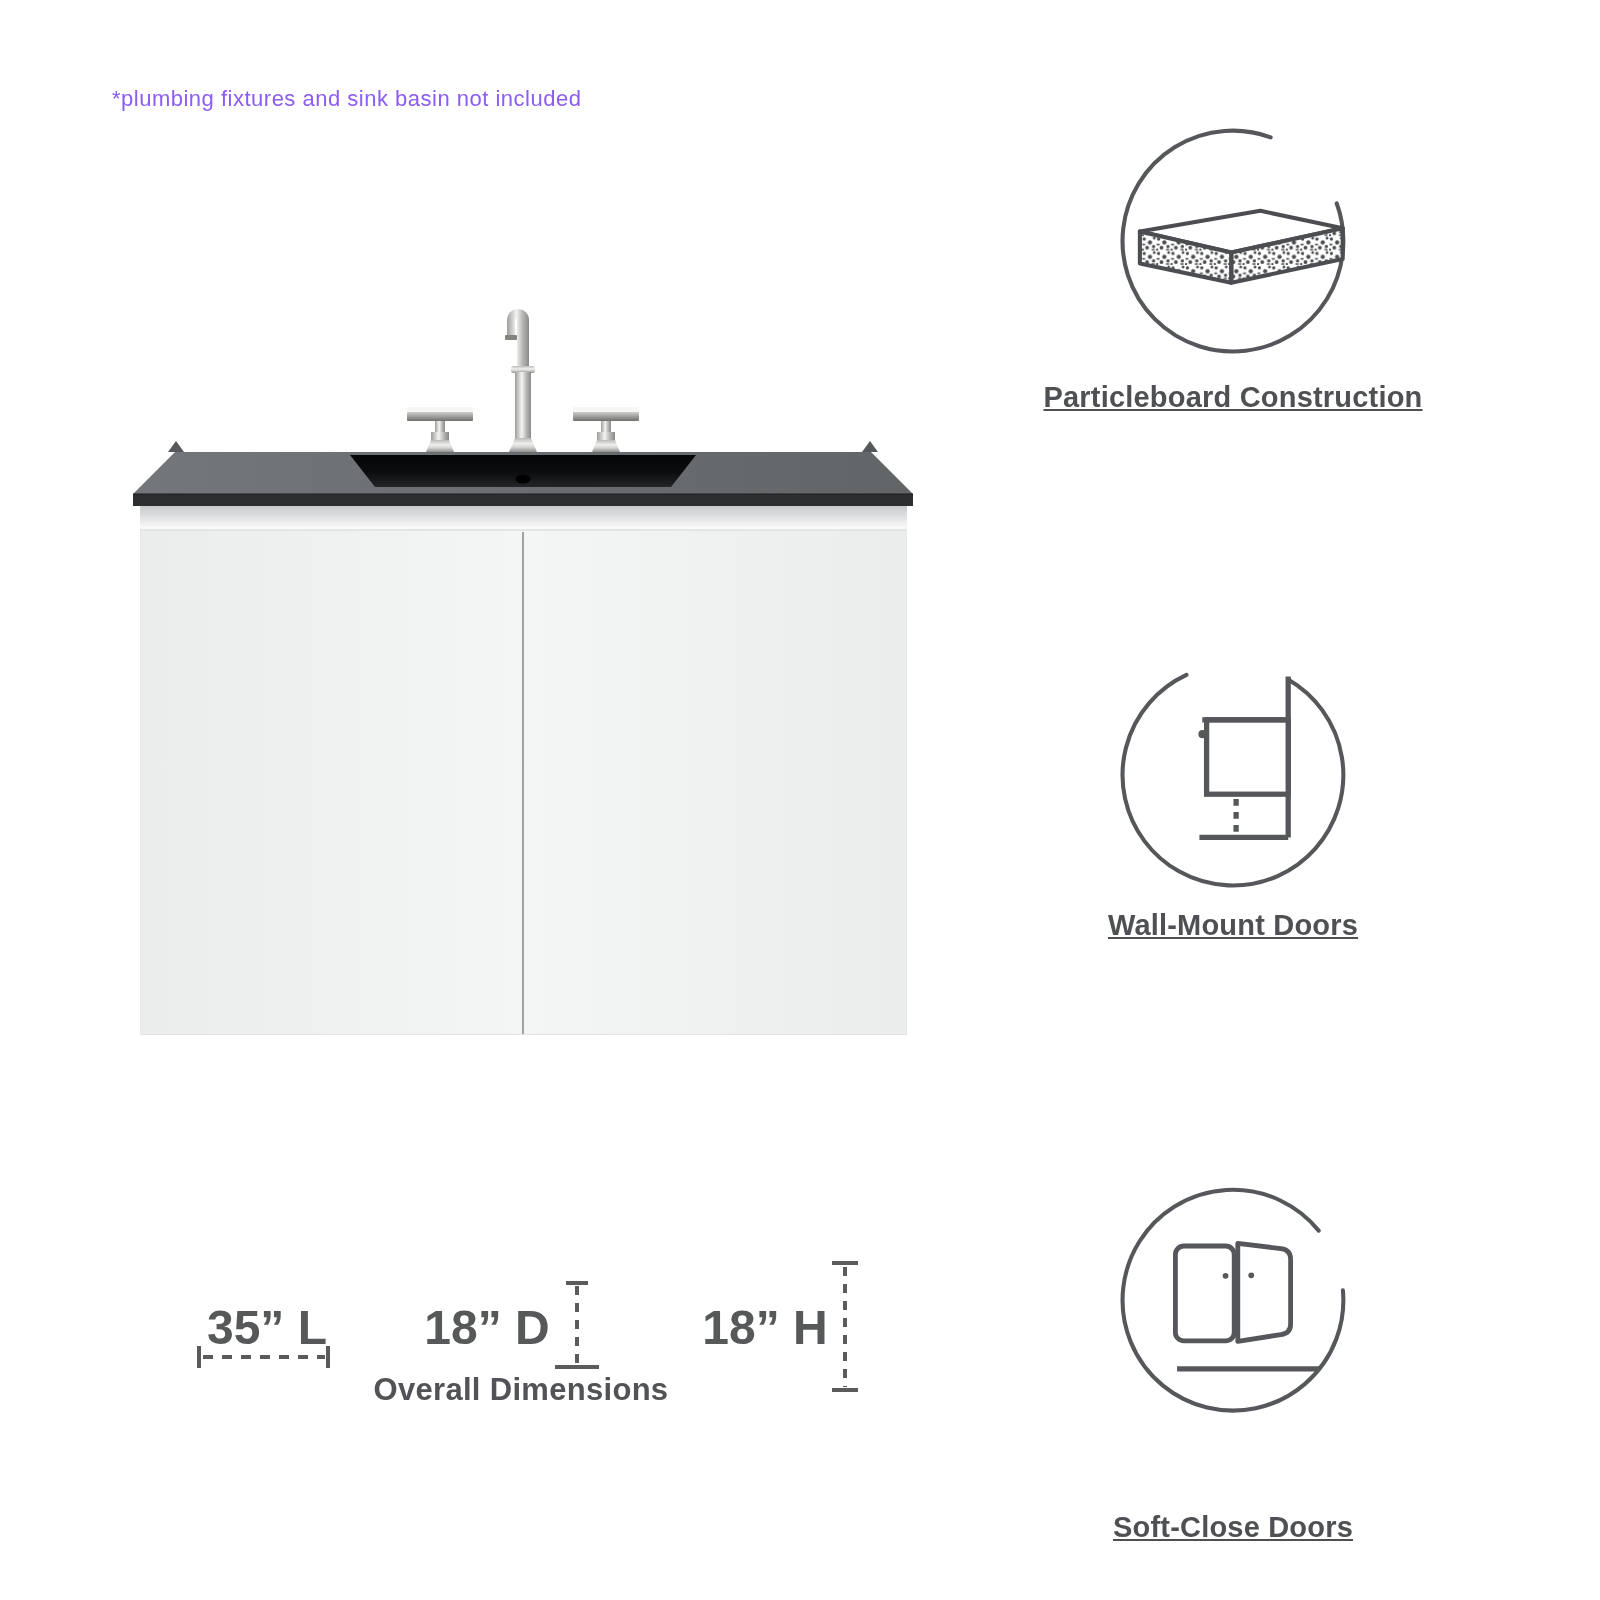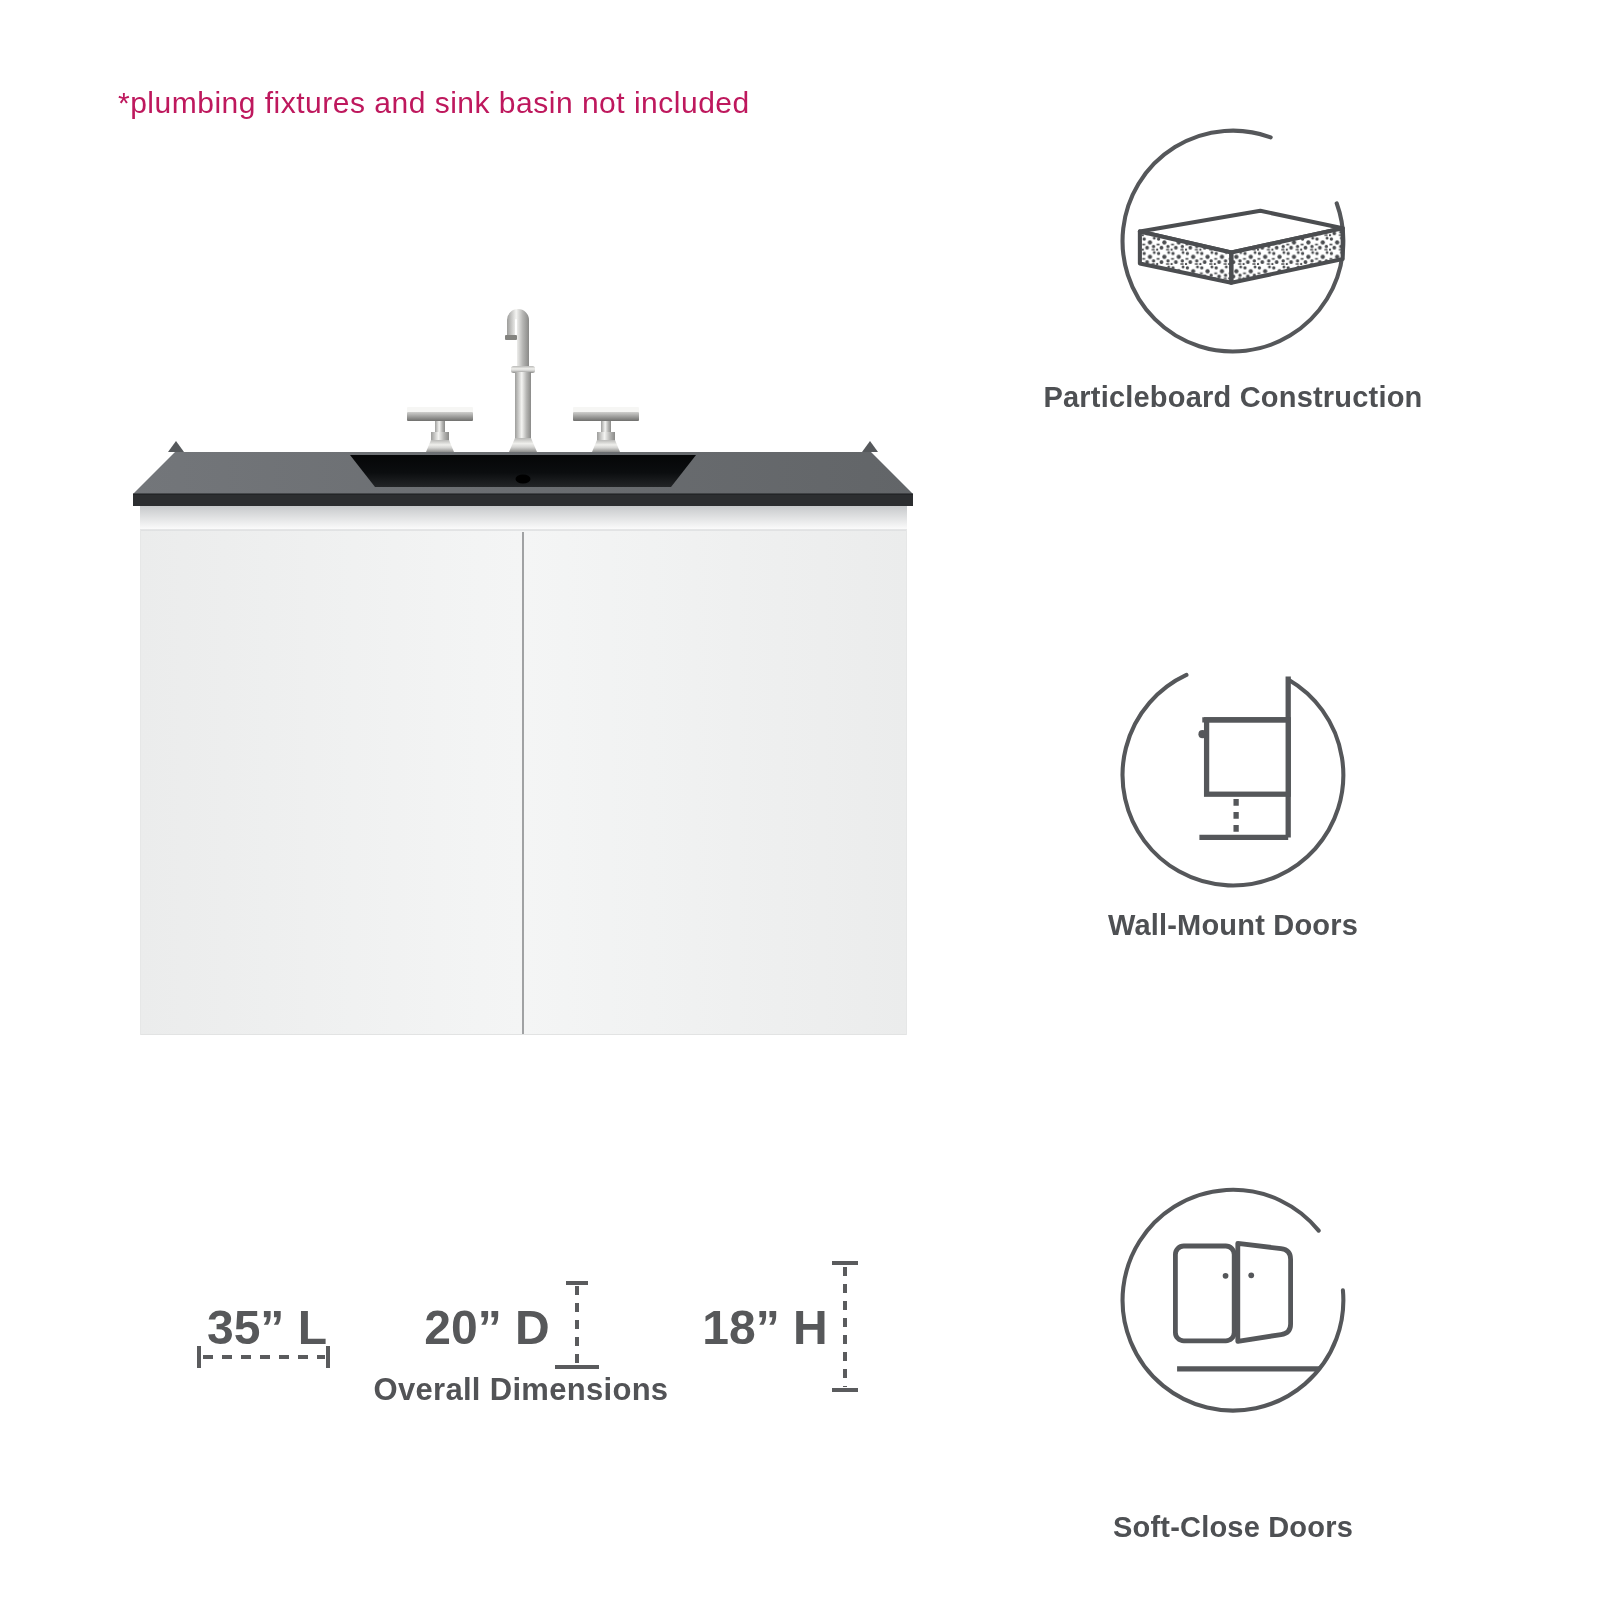--- a/index.html
+++ b/index.html
@@ -1,22 +1,22 @@
 <!DOCTYPE html>
 <html><head>
 <meta charset="utf-8">
 <style>
   html,body{margin:0;padding:0;background:#ffffff;}
   body{width:1600px;height:1600px;position:relative;overflow:hidden;
        font-family:"Liberation Sans", sans-serif;}
   .abs{position:absolute;}
-  .disclaimer{left:118px;top:86px;font-size:30px;font-weight:400;
-      color:#be185d;letter-spacing:.5px;white-space:nowrap;}
+  .disclaimer{left:112px;top:86px;font-size:22px;font-weight:400;
+      color:#8b5cf6;letter-spacing:.5px;white-space:nowrap;}
   .feature-label{left:1003px;width:460px;text-align:center;
-      font-size:29px;font-weight:700;color:#4e5053;letter-spacing:.2px;}
+      font-size:29px;font-weight:700;color:#4e5053;letter-spacing:.2px;text-decoration:underline;}
   .dim-label{width:140px;top:1300px;text-align:center;font-size:48px;
       font-weight:700;color:#57585a;white-space:nowrap;}
   .caption{left:321px;top:1372px;width:400px;text-align:center;
       font-size:31px;font-weight:700;color:#525356;letter-spacing:.3px;}
   svg{display:block;}
 </style>
 </head>
 <body>
 
 <div class="abs disclaimer">*plumbing fixtures and sink basin not included</div>
@@ -153,21 +153,21 @@
   <path d="M 95.8 46 A 46 46 0 1 1 85.7 21.1" fill="none" stroke="#55575a" stroke-width="1.7" stroke-linecap="round"></path>
   <rect x="26" y="27.5" width="24.5" height="39.5" rx="3.5" fill="#ffffff" stroke="#55575a" stroke-width="2"></rect>
   <path d="M 52 26.4 L 70 28.6 Q 74 29.1 74 33 L 74 60 Q 74 63.9 70 64.4 L 52 67.2 Z" fill="#ffffff" stroke="#55575a" stroke-width="2" stroke-linejoin="round"></path>
   <circle cx="46.9" cy="39.9" r="1.2" fill="#55575a"></circle>
   <circle cx="57.6" cy="39.7" r="1.2" fill="#55575a"></circle>
   <line x1="26.7" y1="78.7" x2="85.9" y2="78.7" stroke="#55575a" stroke-width="2.2"></line>
 </svg>
 <div class="abs feature-label" style="top:1511px">Soft-Close Doors</div>
 
 <div class="abs dim-label" style="left:197px">35” L</div>
-<div class="abs dim-label" style="left:417px">20” D</div>
+<div class="abs dim-label" style="left:417px">18” D</div>
 <div class="abs dim-label" style="left:695px">18” H</div>
 
 <svg class="abs" style="left:170px;top:1240px" width="720" height="170" viewBox="0 0 720 170">
   <g stroke="#5a5b5d" stroke-width="4">
 
     <g>
       <line x1="29" y1="106" x2="29" y2="128"></line>
       <line x1="158" y1="106" x2="158" y2="128"></line>
       <line x1="33" y1="117" x2="155" y2="117" stroke-dasharray="10 9"></line>
     </g>

